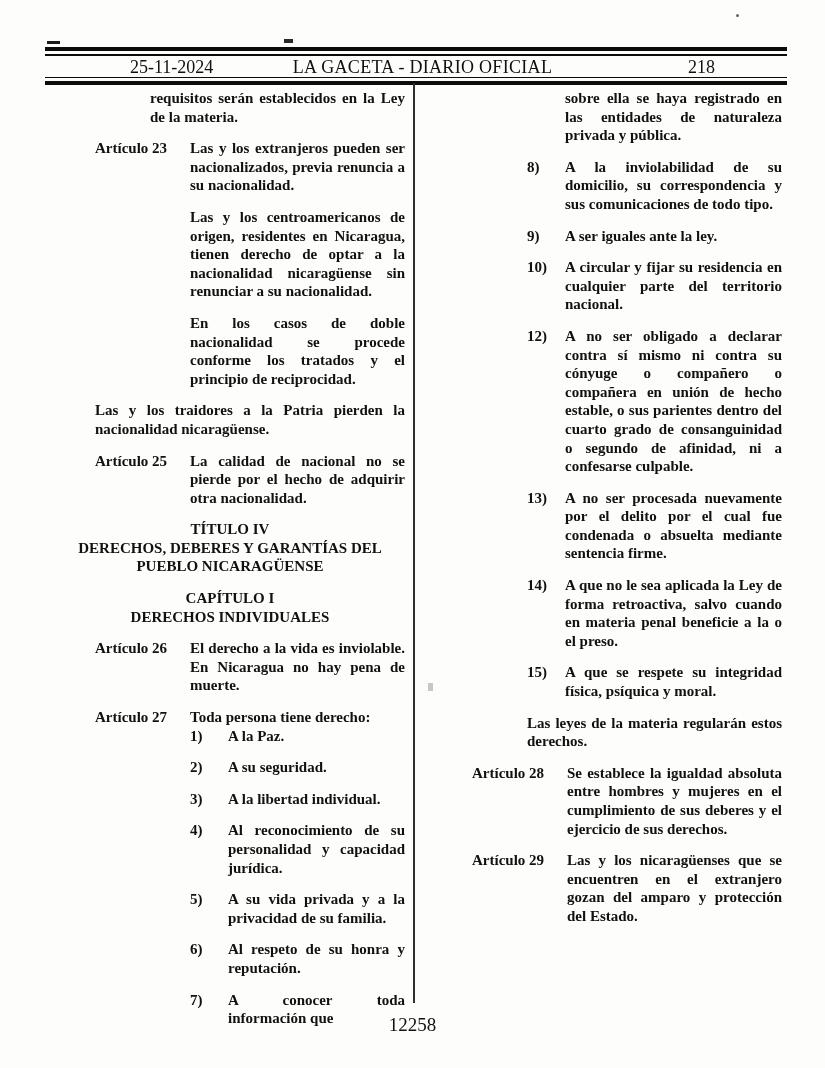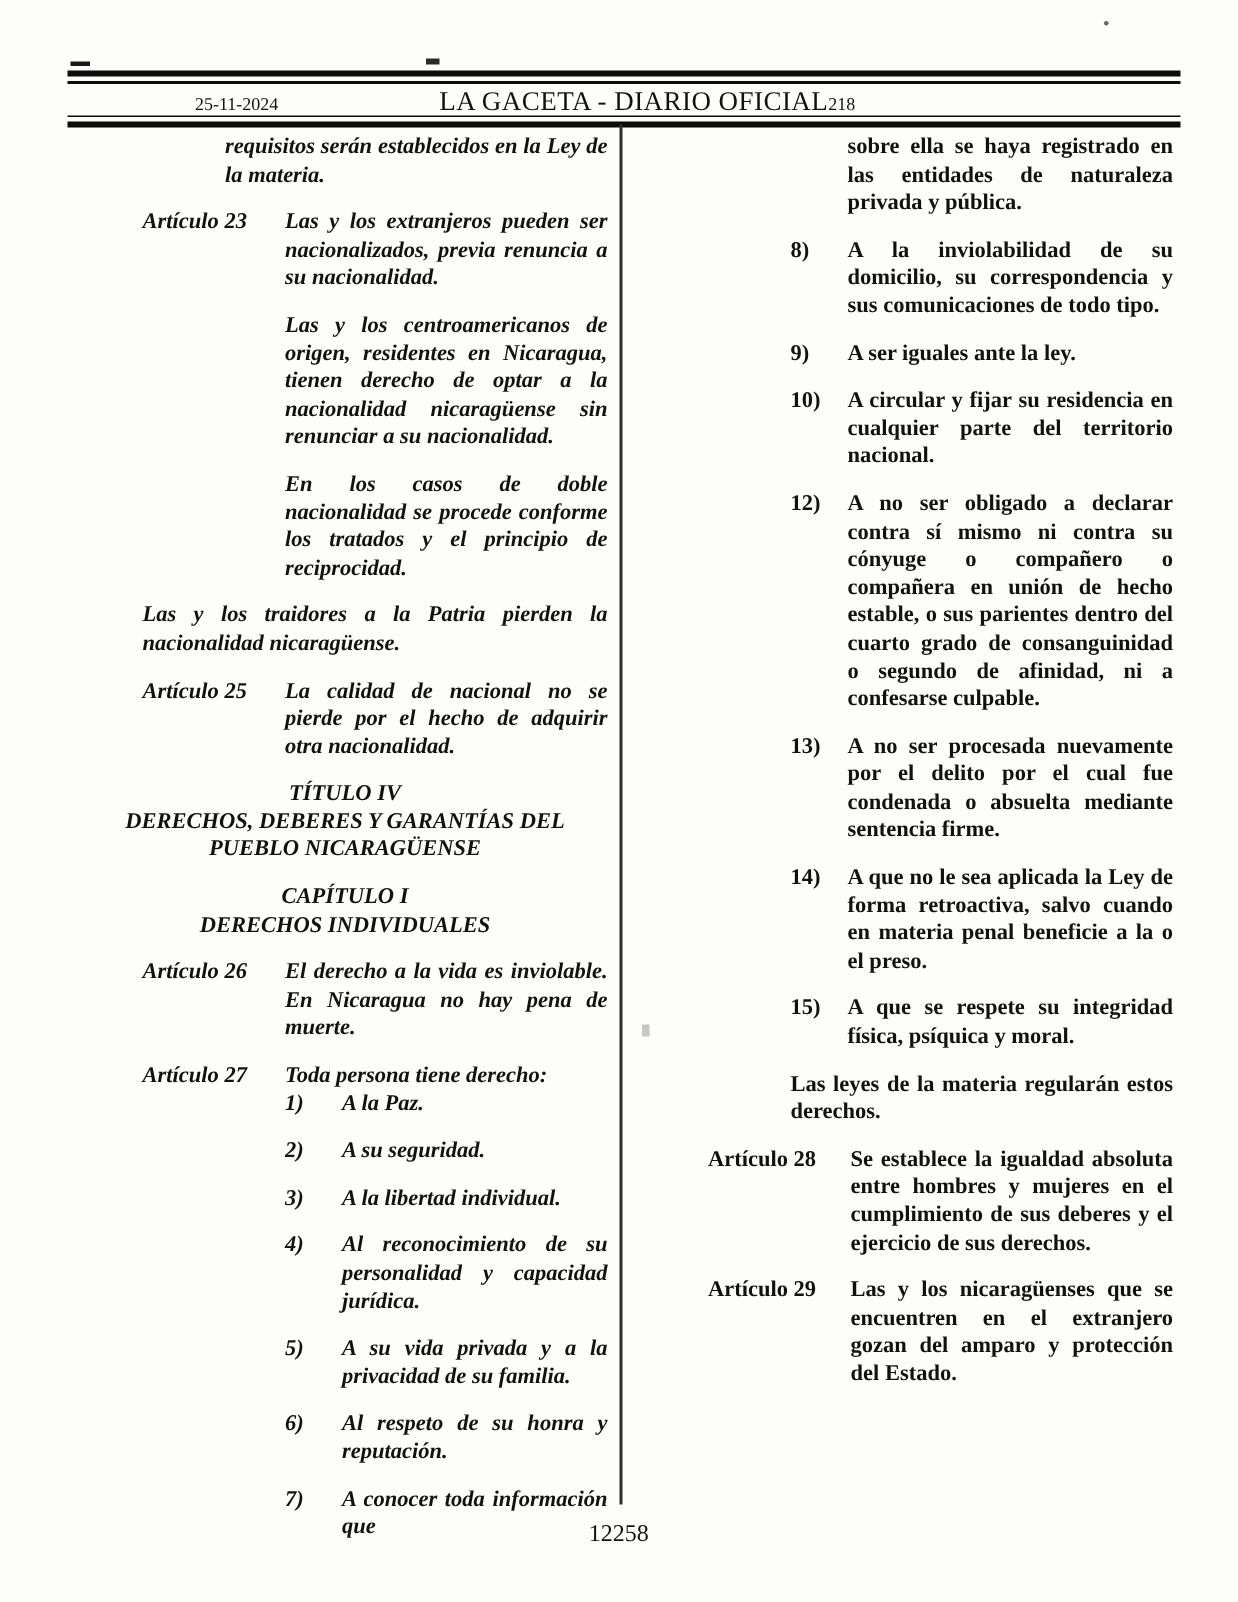--- a/index.html
+++ b/index.html
@@ -18,42 +18,42 @@
   .rule { width: 100%; }
   .rule.thick { height: 4px; background: #0c0c0c; }
   .rule.thin { height: 1.5px; background: #0c0c0c; }
   .gap3 { height: 3px; }
   .header-row {
     display: flex;
     align-items: baseline;
     padding: 1px 0 2px 0;
     height: 18px;
   }
-  .h-date { flex: 1; padding-left: 85px; font-size: 12px; white-space: nowrap; }
+  .h-date { flex: 1; padding-left: 85px; font-size: 18px; white-space: nowrap; }
   .h-title { font-size: 18px; letter-spacing: 0.3px; white-space: nowrap; }
-  .h-page { flex: 1; text-align: left; padding-right: 72px; font-size: 12px; white-space: nowrap; }
+  .h-page { flex: 1; text-align: right; padding-right: 72px; font-size: 18px; white-space: nowrap; }
 
   
   .column-divider {
     position: absolute;
     left: 413px; top: 83px;
     width: 1.5px; height: 920px;
     background: #2e2e2e;
   }
 
   
   .col {
     position: absolute;
     top: 89px;
     width: 350px;
     font-size: 15px;
     line-height: 18.6px;
     font-weight: 700;
   }
-  .col-left  { left: 55px; font-style: italic; }
+  .col-left  { left: 55px; }
   .col-right { left: 432px; }
 
   .blk { margin-bottom: 13px; }
   .article { display: flex; margin-left: 40px; }
   .alabel { width: 95px; flex: none; }
   .abody { flex: 1; min-width: 0; }
   .abody .p { margin: 0 0 13px 0; text-align: justify; }
   .abody .p:last-child { margin-bottom: 0; }
 
   .cont { margin-left: 95px; text-align: justify; }
@@ -70,21 +70,21 @@
   .sub-item .itext { flex: 1; min-width: 0; text-align: justify; }
   .sub-item.spaced { margin-top: 13px; }
 
   .closing { margin-left: 95px; text-align: justify; }
 
   
   .page-footer {
     position: absolute;
     left: 0; right: 0; top: 1014px;
     text-align: center;
-    font-size: 16px;
+    font-size: 19px;
   }
 
   
   .speck { position: absolute; background: #555; }
   .speck.s1 { left: 736px; top: 14px; width: 3px; height: 3px; border-radius: 50%; background: #666; }
   .speck.s2 { left: 47px; top: 41px; width: 13px; height: 3px; background: #1a1a1a; }
   .speck.s3 { left: 284px; top: 39px; width: 9px; height: 4px; background: #2a2a2a; }
   .speck.s4 { left: 428px; top: 683px; width: 5px; height: 8px; background: #9a9a9a; opacity: .55; }
 </style>
 </head>

